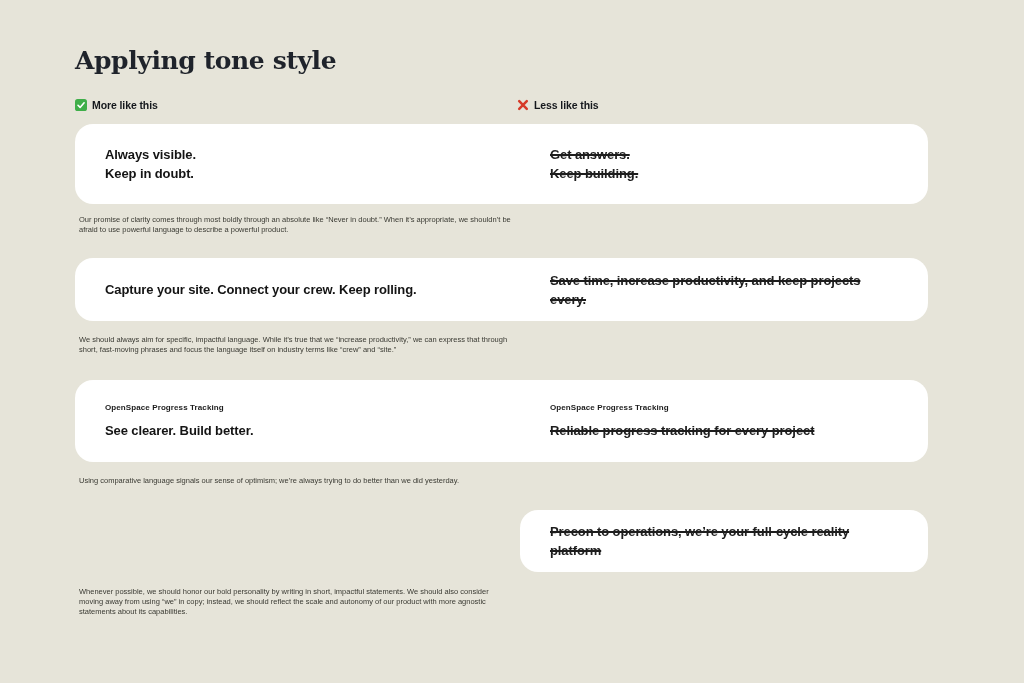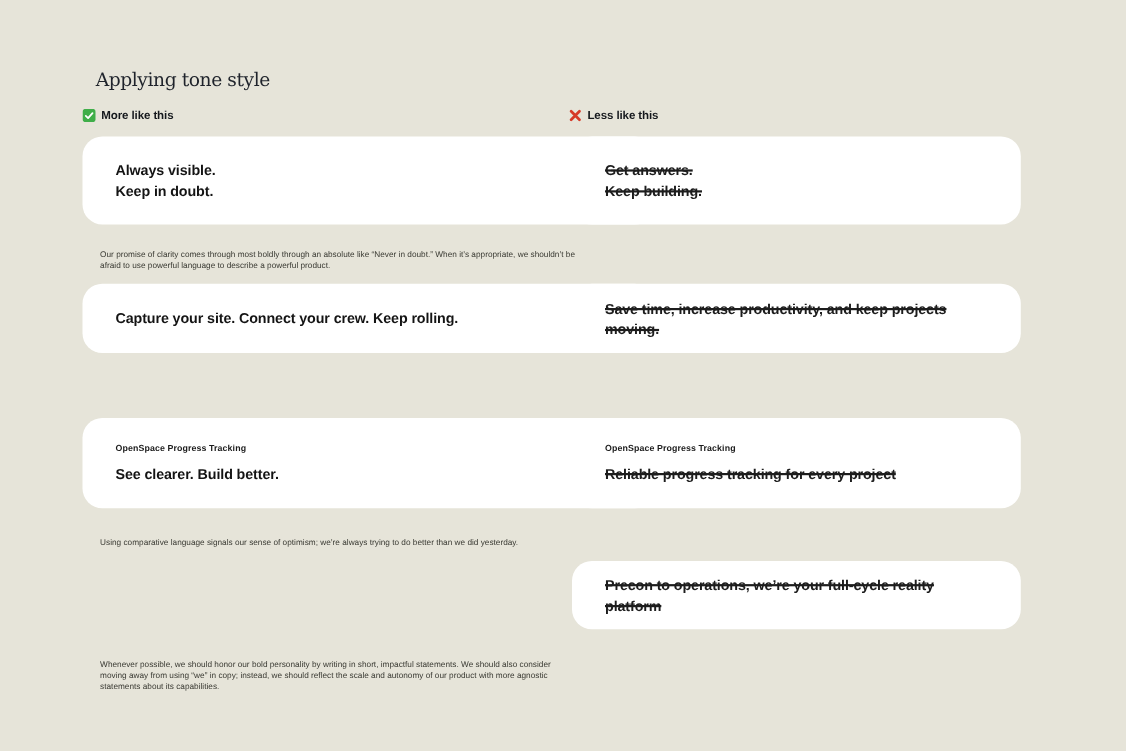--- a/index.html
+++ b/index.html
@@ -5,23 +5,23 @@
   html,body{margin:0;padding:0}
   body{
     width:1024px;height:683px;position:relative;overflow:hidden;
     background:var(--background,#e6e4d9);
     font-family:"Liberation Sans",sans-serif;
     -webkit-font-smoothing:antialiased;
   }
   .page{position:absolute;inset:0}
 
   .page-title{
-    position:absolute;left:75px;top:46px;margin:12px;
-    font-family:"DejaVu Serif",serif;font-weight:400;
-    font-size:17px;line-height:30px;letter-spacing:-0.4px;
+    position:absolute;left:75px;top:46px;margin:0;
+    font-family:"DejaVu Serif",serif;font-weight:700;
+    font-size:25px;line-height:30px;letter-spacing:-0.4px;
     color:var(--title,#1f232b);
   }
 
   .col-header{
     position:absolute;top:98px;height:14px;
     display:flex;align-items:center;gap:5px;
     font-weight:700;font-size:10.5px;color:#15181d;letter-spacing:-0.1px;
   }
   .col-header.more{left:75px}
   .col-header.less{left:517px}
@@ -47,21 +47,21 @@
     text-decoration:line-through;
     text-decoration-thickness:1.5px;
     color:#1d1d1d;
   }
   .eyebrow{
     font-weight:700;font-size:8px;line-height:9px;color:#1c1c1c;
     margin-bottom:9px;letter-spacing:0.1px;
   }
 
   .caption{
-    position:absolute;left:75px;width:432px;margin:16px;
+    position:absolute;left:75px;width:432px;margin:4px;
     font-size:7.5px;line-height:10px;color:#3a3a33;
   }
   .cap1{top:211px}
   .cap2{top:331px}
   .cap3{top:472px}
   .cap4{top:583px}
 </style>
 </head>
 <body>
 
@@ -95,22 +95,23 @@
   <div class="card col-right r1 struck">
     <div class="headline">Get answers.</div>
     <div class="headline">Keep building.</div>
   </div>
   <p class="caption cap1">Our promise of clarity comes through most boldly through an absolute like “Never in doubt.” When it’s appropriate, we shouldn’t be afraid to use powerful language to describe a powerful product.</p>
 
   <div class="card col-left r2">
     <div class="headline">Capture your site. Connect your crew. Keep rolling.</div>
   </div>
   <div class="card col-right r2 struck">
-    <div class="headline">Save time, increase productivity, and keep projects moving.</div>
+    <div class="headline">Save time, increase productivity, and keep projects every.</div>
   </div>
+  <p class="caption cap2">We should always aim for specific, impactful language. While it’s true that we “increase productivity,” we can express that through short, fast-moving phrases and focus the language itself on industry terms like “crew” and “site.”</p>
 
   <div class="card col-left r3">
     <div class="eyebrow">OpenSpace Progress Tracking</div>
     <div class="headline">See clearer. Build better.</div>
   </div>
   <div class="card col-right r3 struck">
     <div class="eyebrow">OpenSpace Progress Tracking</div>
     <div class="headline">Reliable progress tracking for every project</div>
   </div>
   <p class="caption cap3">Using comparative language signals our sense of optimism; we’re always trying to do better than we did yesterday.</p>

